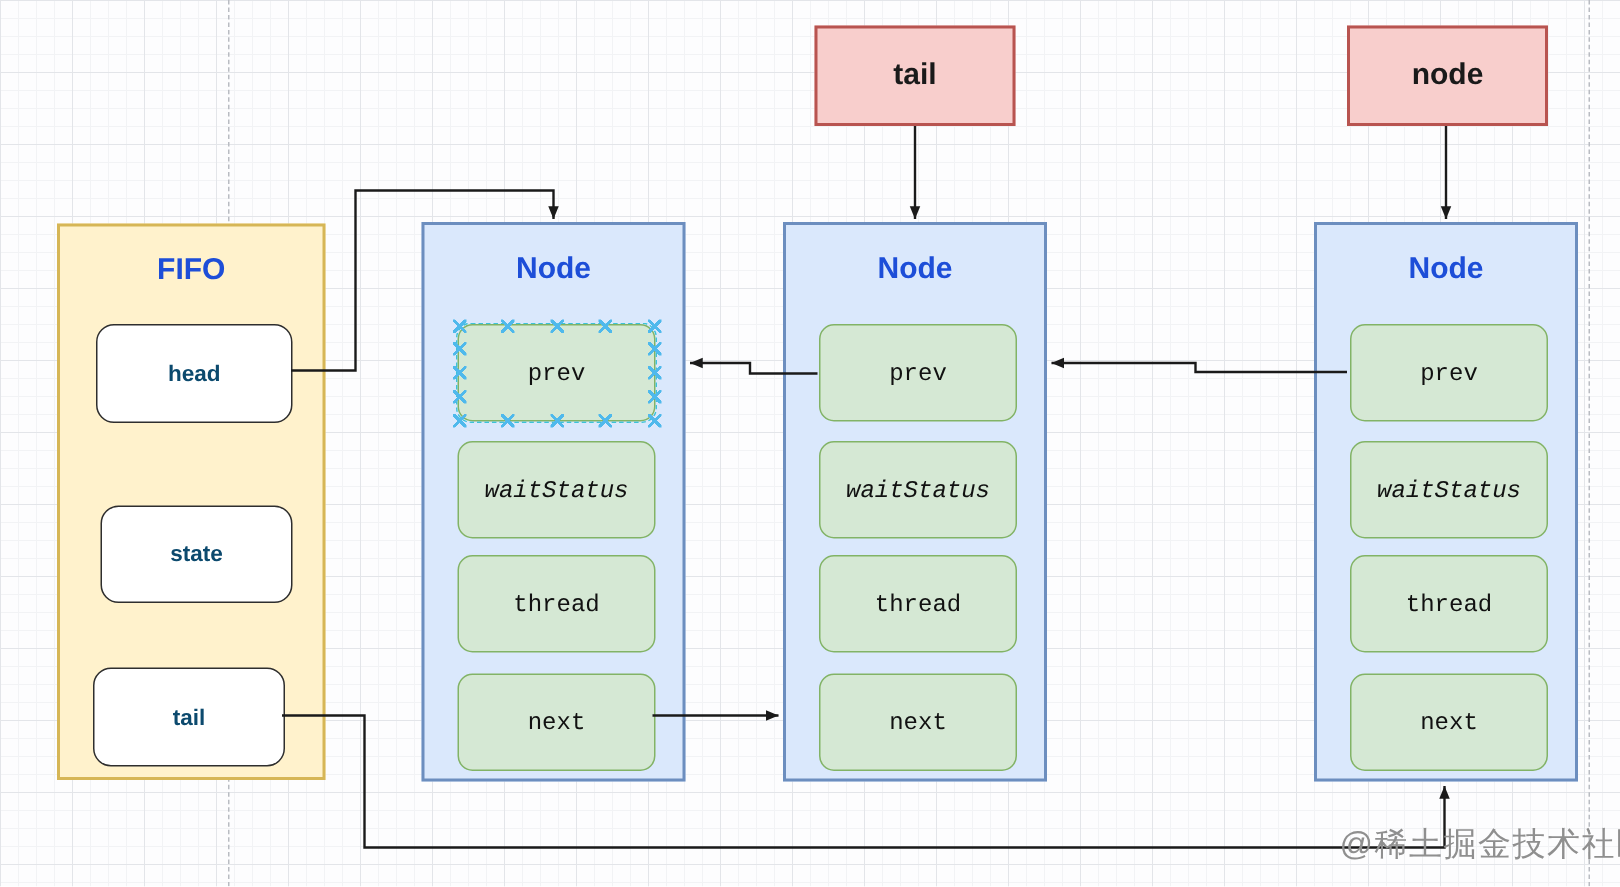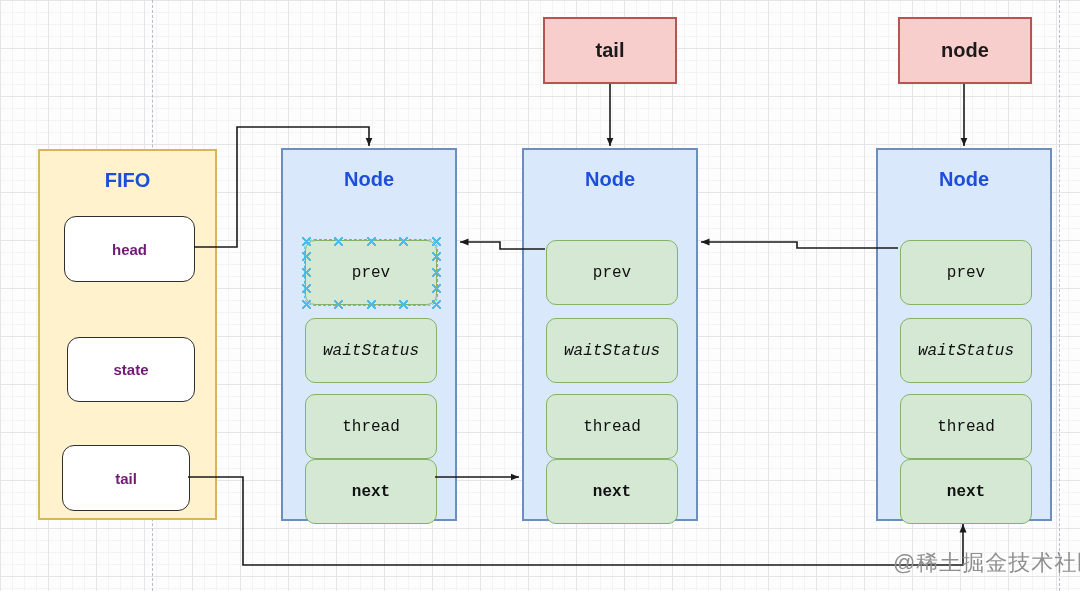--- a/index.html
+++ b/index.html
@@ -38,31 +38,31 @@
   .box-title{
     position:absolute;left:0;right:0;top:18px;
     text-align:center;font-size:20px;font-weight:700;color:#1d4ed8;
   }
   .field{
     position:absolute;left:22px;width:132px;height:65px;
     box-sizing:border-box;
     background:#D5E8D4;border:1.5px solid #82B366;border-radius:10px;
     display:flex;align-items:center;justify-content:center;
     font-family:"Liberation Mono","DejaVu Sans Mono",monospace;
-    font-size:16px;color:#111;margin-top:24px;
+    font-size:16px;color:#111;
   }
   .f-prev{top:66px;}
   .f-waitStatus{top:144px;font-style:italic;}
   .f-thread{top:220px;text-align:right;}
-  .f-next{top:285px;font-weight:bold;}
+  .f-next{top:299px;}
   .white-field{
     position:absolute;box-sizing:border-box;
     background:#ffffff;border:1.5px solid #2e2e2e;border-radius:12px;
     display:flex;align-items:center;justify-content:center;
-    font-size:15px;font-weight:700;color:#701a75;
+    font-size:15px;font-weight:700;color:#0c4a6e;
   }
   .wf-head{left:24px;top:65px;width:131px;height:66px;}
   .wf-state{left:27px;top:186px;width:128px;height:65px;}
   .wf-tail{left:22px;top:294px;width:128px;height:66px;}
   .selection-outline{
     position:absolute;inset:-2px;
     border:1.6px dashed #3cc3d8;border-radius:10px;
     pointer-events:none;
   }
   .handle{

